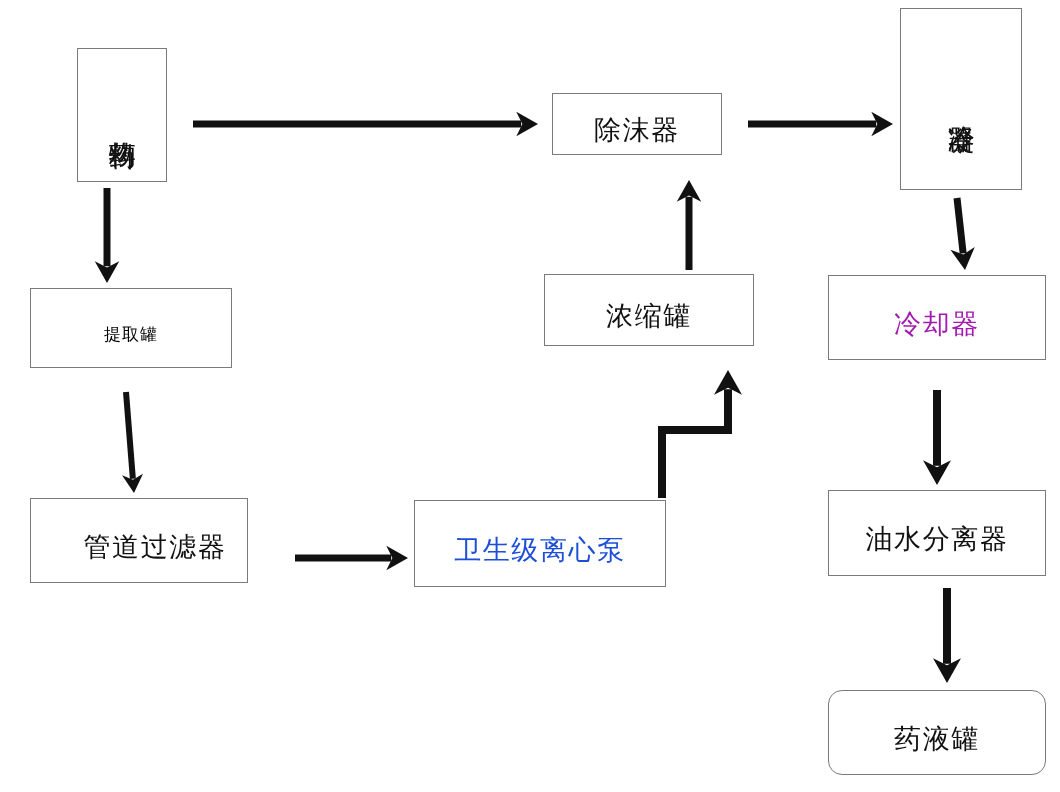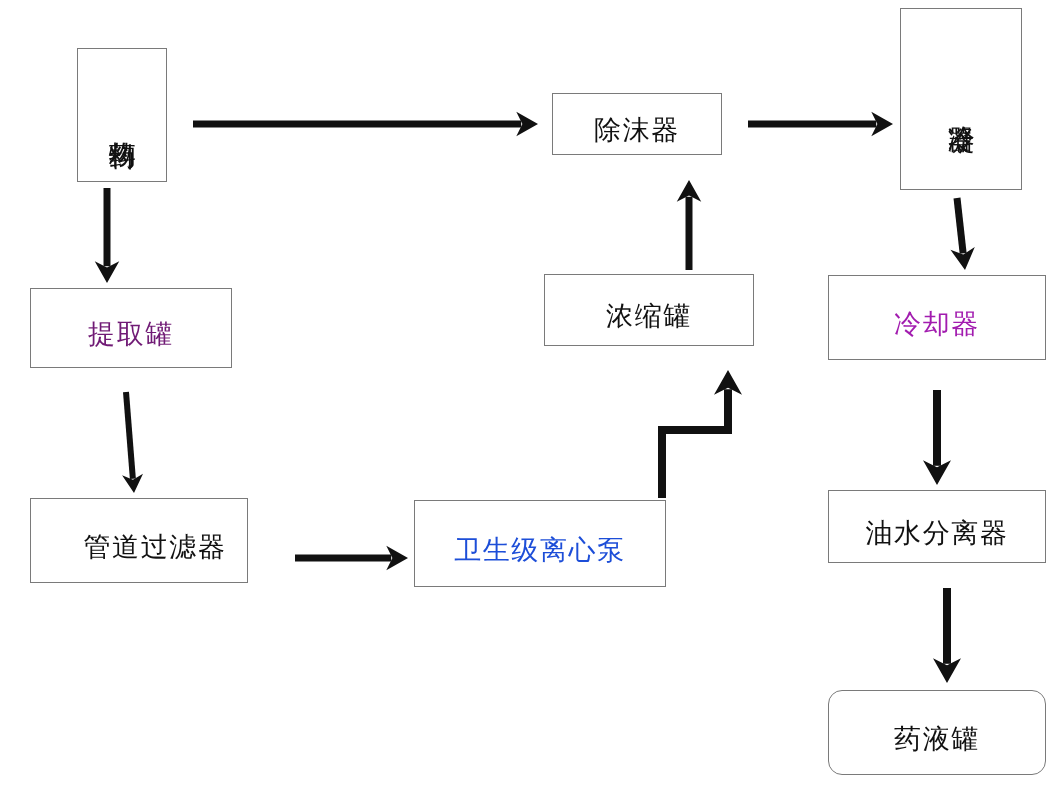--- a/index.html
+++ b/index.html
@@ -104,35 +104,35 @@
       <div class="node vertical" style="left: 77px; top: 48px; width: 90px; height: 134px; border-color: rgb(122, 122, 122);">
         <span class="node-label" style="font-size: 27px; color: rgb(17, 17, 17);">药物料</span>
       </div>
       <div class="node" style="left: 552px; top: 93px; width: 170px; height: 62px; border-color: rgb(122, 122, 122);">
         <span class="node-label" style="font-size: 27px; color: rgb(17, 17, 17);">除沫器</span>
       </div>
       <div class="node vertical" style="left: 900px; top: 8px; width: 122px; height: 182px; border-color: rgb(122, 122, 122);">
         <span class="node-label" style="font-size: 27px; color: rgb(17, 17, 17);">冷凝器</span>
       </div>
       <div class="node" style="left: 30px; top: 288px; width: 202px; height: 80px; border-color: rgb(122, 122, 122);">
-        <span class="node-label" style="font-size: 27px; color: #701a75;">提取罐</span>
+        <span class="node-label" style="font-size: 17px; color: #000000;">提取罐</span>
       </div>
       <div class="node" style="left: 544px; top: 274px; width: 210px; height: 72px; border-color: rgb(122, 122, 122);">
         <span class="node-label" style="font-size: 27px; color: rgb(17, 17, 17);">浓缩罐</span>
       </div>
       <div class="node" style="left: 828px; top: 275px; width: 218px; height: 85px; border-color: rgb(122, 122, 122);">
         <span class="node-label" style="font-size: 27px; color: #a21caf;">冷却器</span>
       </div>
       <div class="node" style="left: 30px; top: 498px; width: 218px; height: 85px; border-color: rgb(122, 122, 122); padding-left: 32px;">
         <span class="node-label" style="font-size: 27px; color: rgb(17, 17, 17);">管道过滤器</span>
       </div>
       <div class="node" style="left: 414px; top: 500px; width: 252px; height: 87px; border-color: rgb(122, 122, 122);">
         <span class="node-label" style="font-size: 27px; color: #1d4ed8;">卫生级离心泵</span>
       </div>
-      <div class="node" style="left: 828px; top: 490px; width: 218px; height: 73px; border-color: rgb(122, 122, 122);">
+      <div class="node" style="left: 828px; top: 490px; width: 218px; height: 86px; border-color: rgb(122, 122, 122);">
         <span class="node-label" style="font-size: 27px; color: rgb(17, 17, 17);">油水分离器</span>
       </div>
       <div class="node" style="left: 828px; top: 690px; width: 218px; height: 85px; border-color: rgb(122, 122, 122); border-radius: 14px;">
         <span class="node-label" style="font-size: 27px; color: rgb(17, 17, 17);">药液罐</span>
       </div>
     </div>
 
 </div>
 
 </body></html>

